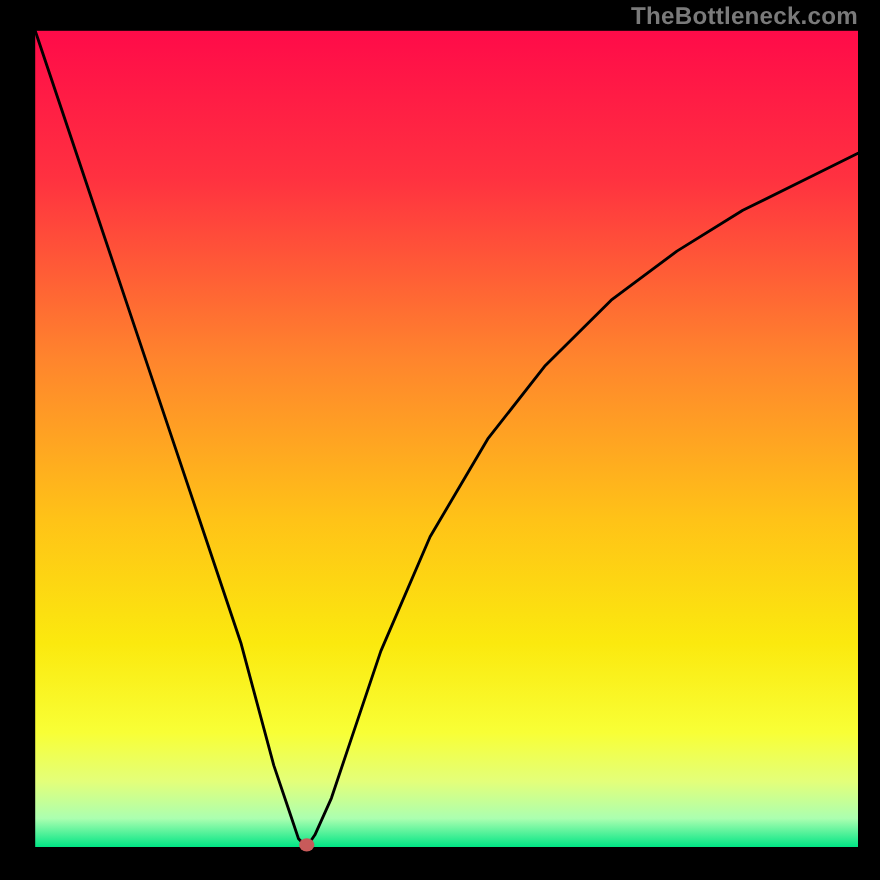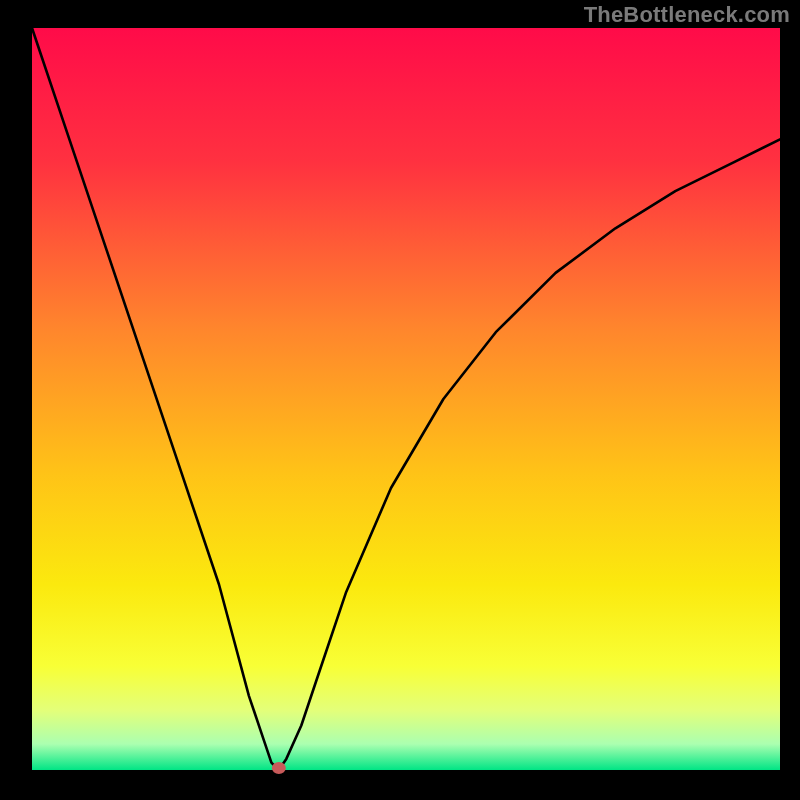--- a/index.html
+++ b/index.html
@@ -12,21 +12,21 @@
     font-family: Arial, Helvetica, sans-serif;
   }
   .container {
     position: relative;
     width: 800px;
     height: 800px;
   }
   .watermark {
     position: absolute;
     top: 2px;
-    right: 10px;
+    right: 20px;
     font-size: 22px;
     font-weight: 600;
     color: #7a7a7a;
     letter-spacing: 0.2px;
     z-index: 10;
   }
   svg {
     display: block;
   }
 </style>

